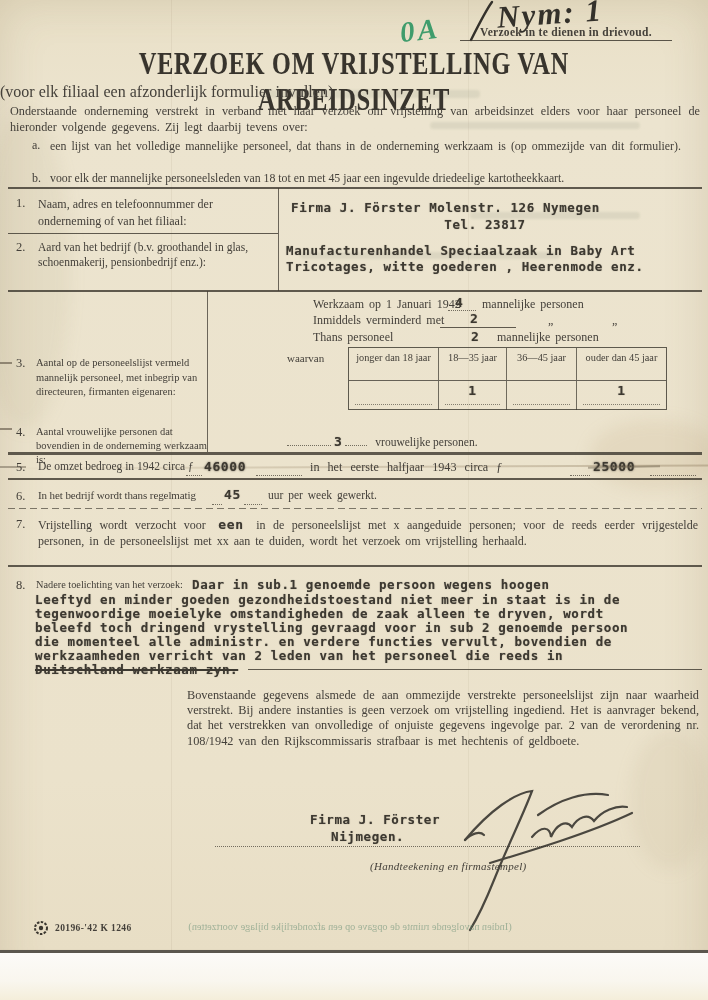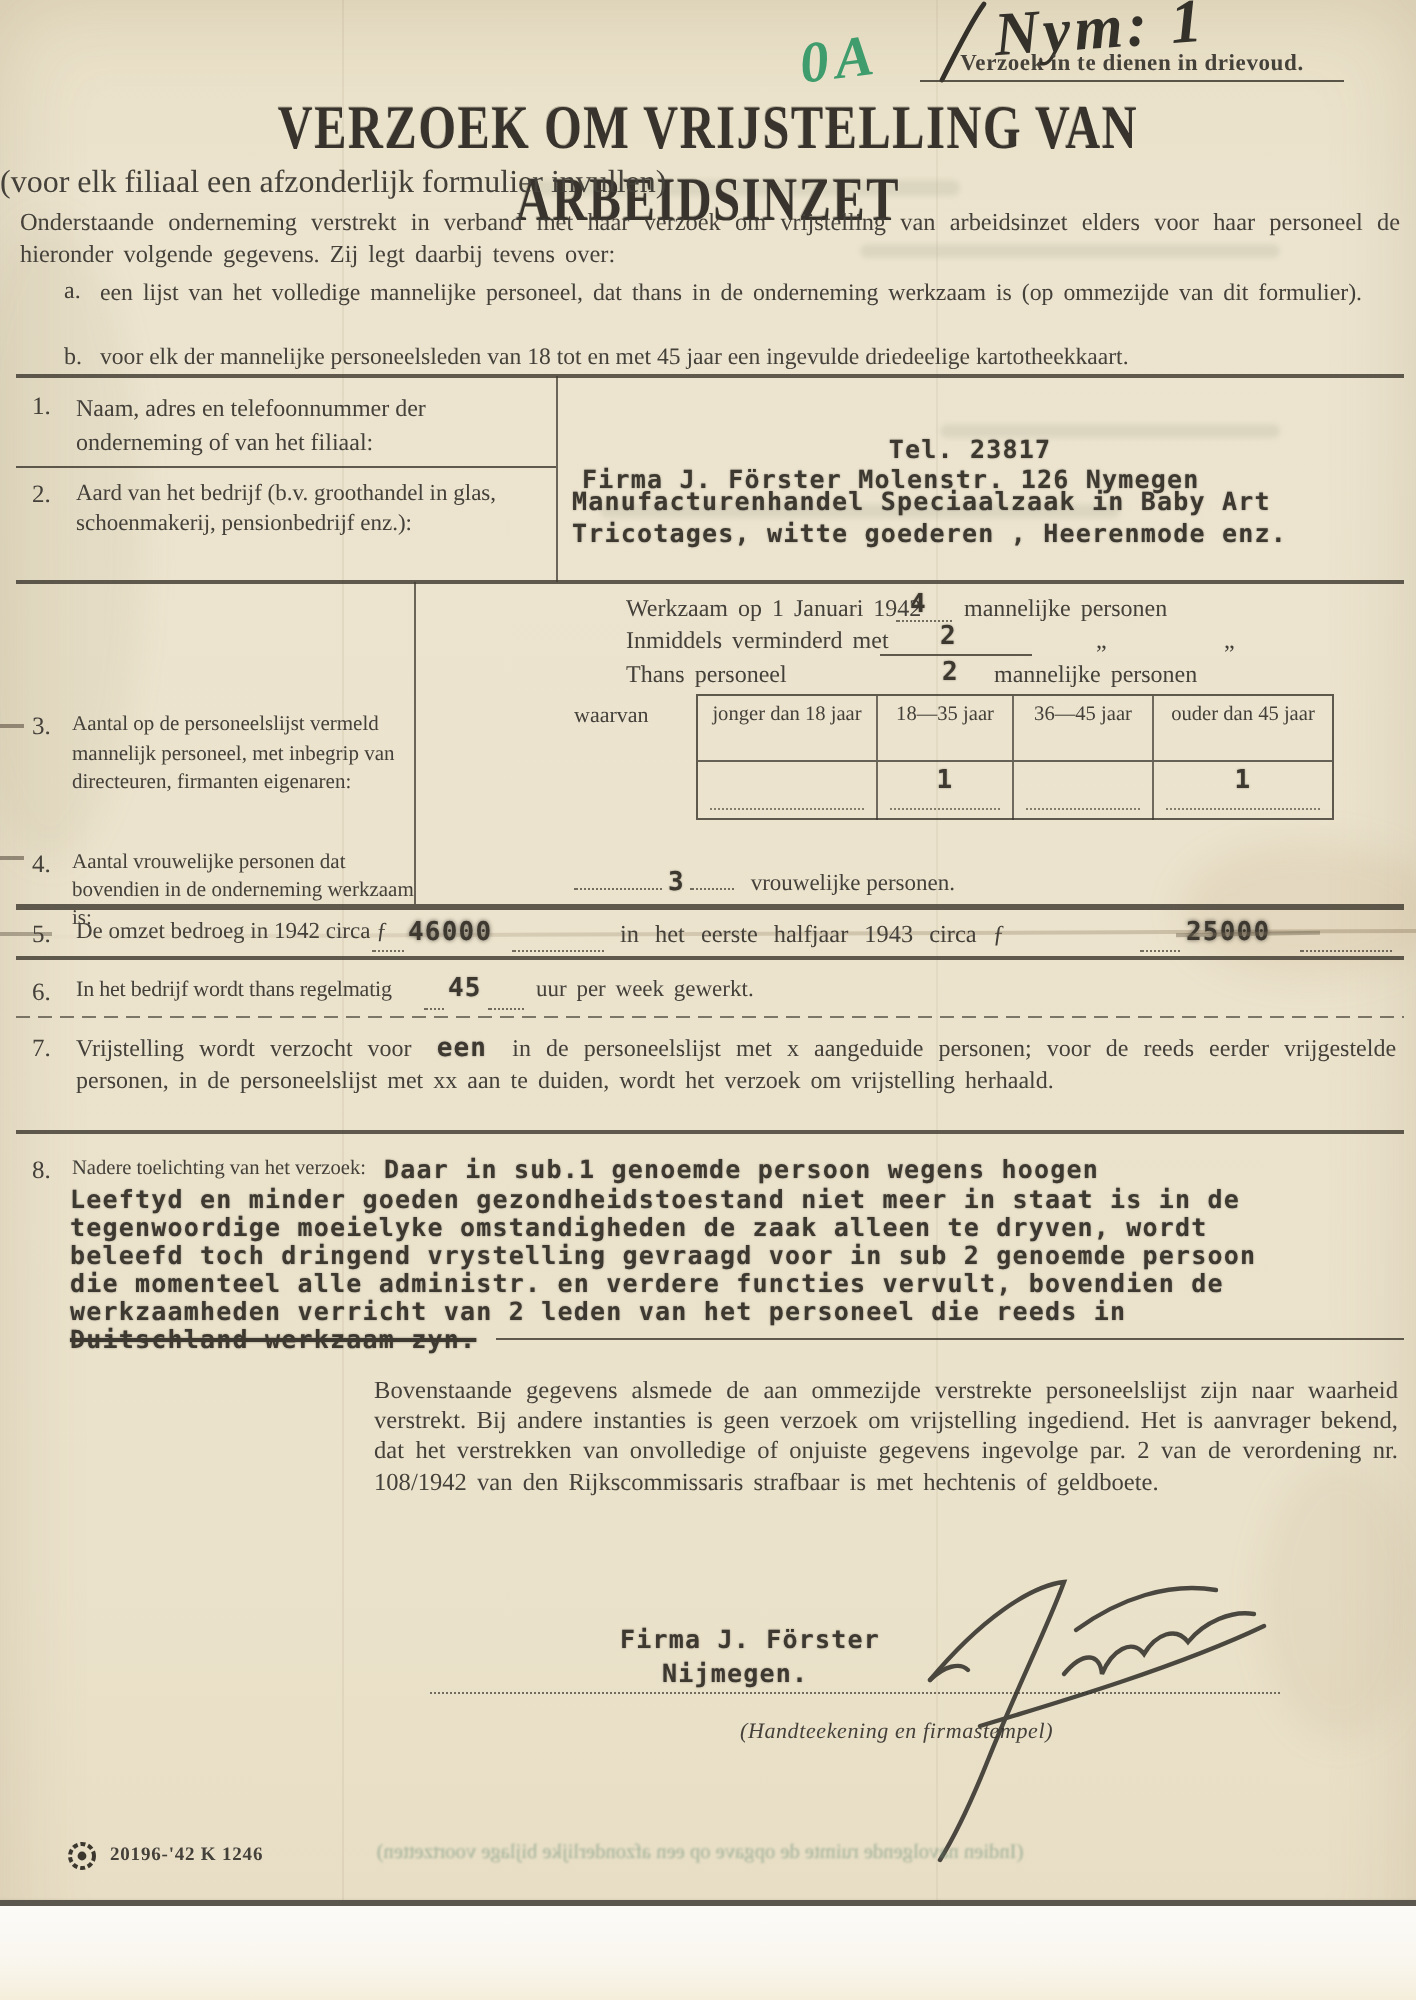--- a/index.html
+++ b/index.html
@@ -57,21 +57,21 @@
   <div class="abs serif" style="left:10px;top:103px;width:690px;font-size:12.2px;line-height:16px;text-align:justify;word-spacing:2px;">Onderstaande onderneming verstrekt in verband met haar verzoek om vrijstelling van arbeidsinzet elders voor haar personeel de hieronder volgende gegevens. Zij legt daarbij tevens over:</div>
   <span class="abs serif" style="left:32px;top:138px;font-size:12px;">a.</span>
   <div class="abs serif" style="left:50px;top:138px;width:645px;font-size:11.9px;line-height:16px;text-align:justify;word-spacing:2px;">een lijst van het volledige mannelijke personeel, dat thans in de onderneming werkzaam is (op ommezijde van dit formulier).</div>
   <span class="abs serif" style="left:32px;top:171px;font-size:12px;">b.</span>
   <div class="abs serif" style="left:50px;top:171px;width:650px;font-size:11.8px;line-height:15px;">voor elk der mannelijke personeelsleden van 18 tot en met 45 jaar een ingevulde driedeelige kartotheekkaart.</div>
 
   <div class="rule heavy" style="left:8px;top:187px;width:694px;"></div>
 
   <span class="abs serif" style="left:16px;top:196px;font-size:12.5px;">1.</span>
   <div class="abs serif" style="left:38px;top:196px;width:238px;font-size:12px;line-height:16.5px;">Naam, adres en telefoonnummer der onderneming of van het filiaal:</div>
-  <div class="abs typed" style="left:291px;top:200px;font-size:12.5px;margin-top:32px;">Firma J. Förster Molenstr. 126 Nymegen</div>
+  <div class="abs typed" style="left:291px;top:200px;font-size:12.5px;">Firma J. Förster Molenstr. 126 Nymegen</div>
   <div class="abs typed" style="left:290px;top:217px;width:390px;text-align:center;font-size:12.5px;">Tel. 23817</div>
   <div class="rule" style="left:8px;top:233px;width:270px;"></div>
 
   <span class="abs serif" style="left:16px;top:240px;font-size:12.5px;">2.</span>
   <div class="abs serif" style="left:38px;top:240px;width:240px;font-size:11.5px;line-height:15px;">Aard van het bedrijf (b.v. groothandel in glas, schoenmakerij, pensionbedrijf enz.):</div>
   <div class="abs typed" style="left:286px;top:243px;font-size:12.5px;">Manufacturenhandel Speciaalzaak in Baby Art</div>
   <div class="abs typed" style="left:286px;top:259px;font-size:12.5px;">Tricotages, witte goederen , Heerenmode enz.</div>
 
   <div class="rule" style="left:8px;top:290px;width:694px;height:1.5px;"></div>
   <div class="vrule" style="left:278px;top:188px;height:103px;"></div>

